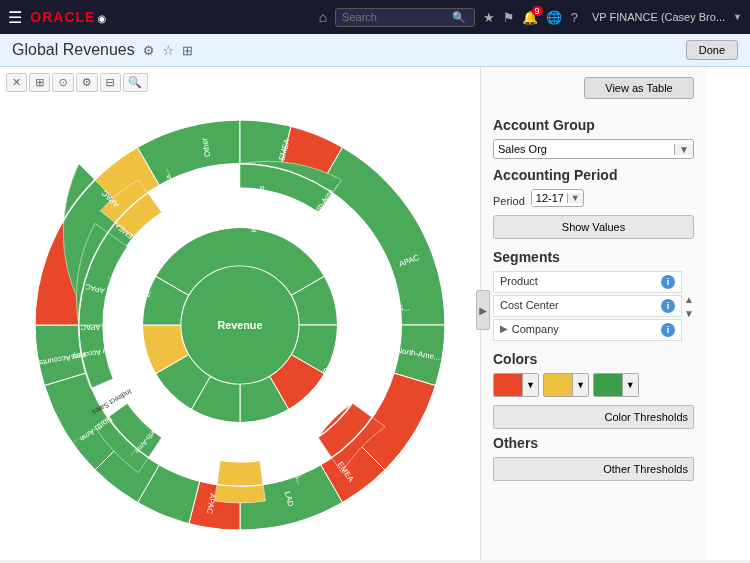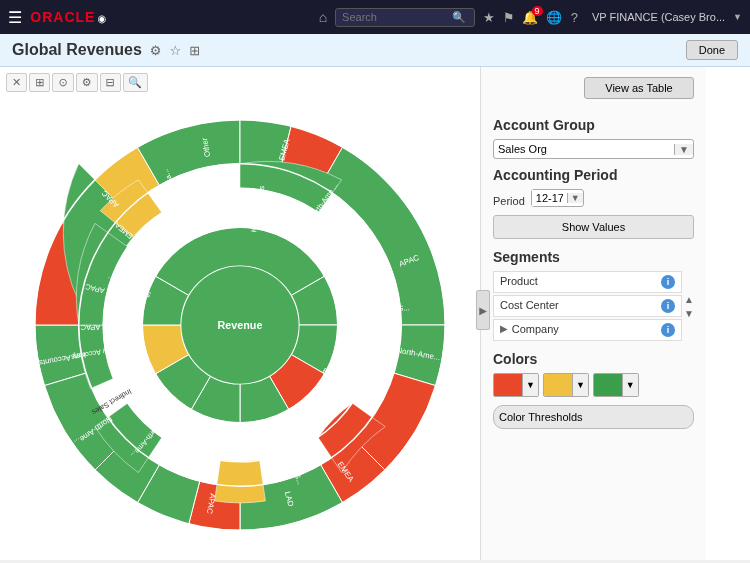--- a/index.html
+++ b/index.html
@@ -35,21 +35,21 @@
 
     
     .sub-header {
       background: #e8f4fd;
       padding: 6px 12px;
       display: flex;
       align-items: center;
       gap: 8px;
       border-bottom: 1px solid #c0d8ed;
     }
-    .page-title { font-size: 16px; font-weight: bold; color: #333; }
+    .page-title { font-size: 16px; font-weight: normal; color: #333; }
     .sub-header-actions { display: flex; align-items: center; gap: 6px; margin-left: auto; }
     .done-btn {
       background: #e0e0e0;
       border: 1px solid #aaa;
       border-radius: 3px;
       padding: 3px 12px;
       cursor: pointer;
       font-size: 11px;
     }
     .gear-icon, .star-icon, .copy-icon { color: #666; font-size: 13px; cursor: pointer; }
@@ -238,26 +238,26 @@
       height: 22px;
       display: flex;
       align-items: center;
       cursor: pointer;
     }
 
     .color-thresholds-btn, .other-thresholds-btn {
       display: block;
       background: #e8e8e8;
       border: 1px solid #bbb;
-      border-radius: 10px;
+      border-radius: 2px;
       padding: 5px;
       cursor: pointer;
       font-size: 11px;
       width: 100%;
-      text-align: left;
+      text-align: right;
       margin-top: 6px;
       margin-bottom: 6px;
     }
 
     
     .sunburst-svg { width: 430px; height: 450px; }
 
     
     .segments-with-arrows {
       display: flex;
@@ -617,20 +617,24 @@
         </div>
         <div class="color-swatch-wrapper">
           <div class="color-swatch" style="background:#3a9e4a;"></div>
           <span class="color-arrow">▼</span>
         </div>
       </div>
     </div>
 
     <button class="color-thresholds-btn">Color Thresholds</button>
 
+    <div>
+      <div class="section-title">Others</div>
+      <button class="other-thresholds-btn">Other Thresholds</button>
+    </div>
 
   </div>
 
   <div style="position:absolute;left:476px;top:290px;cursor:pointer;z-index:10;">
     <div style="width:14px;height:40px;background:#ddd;border:1px solid #bbb;border-radius:2px;display:flex;align-items:center;justify-content:center;font-size:10px;color:#666;">▶</div>
   </div>
 
 </div>
 
 </body></html>

